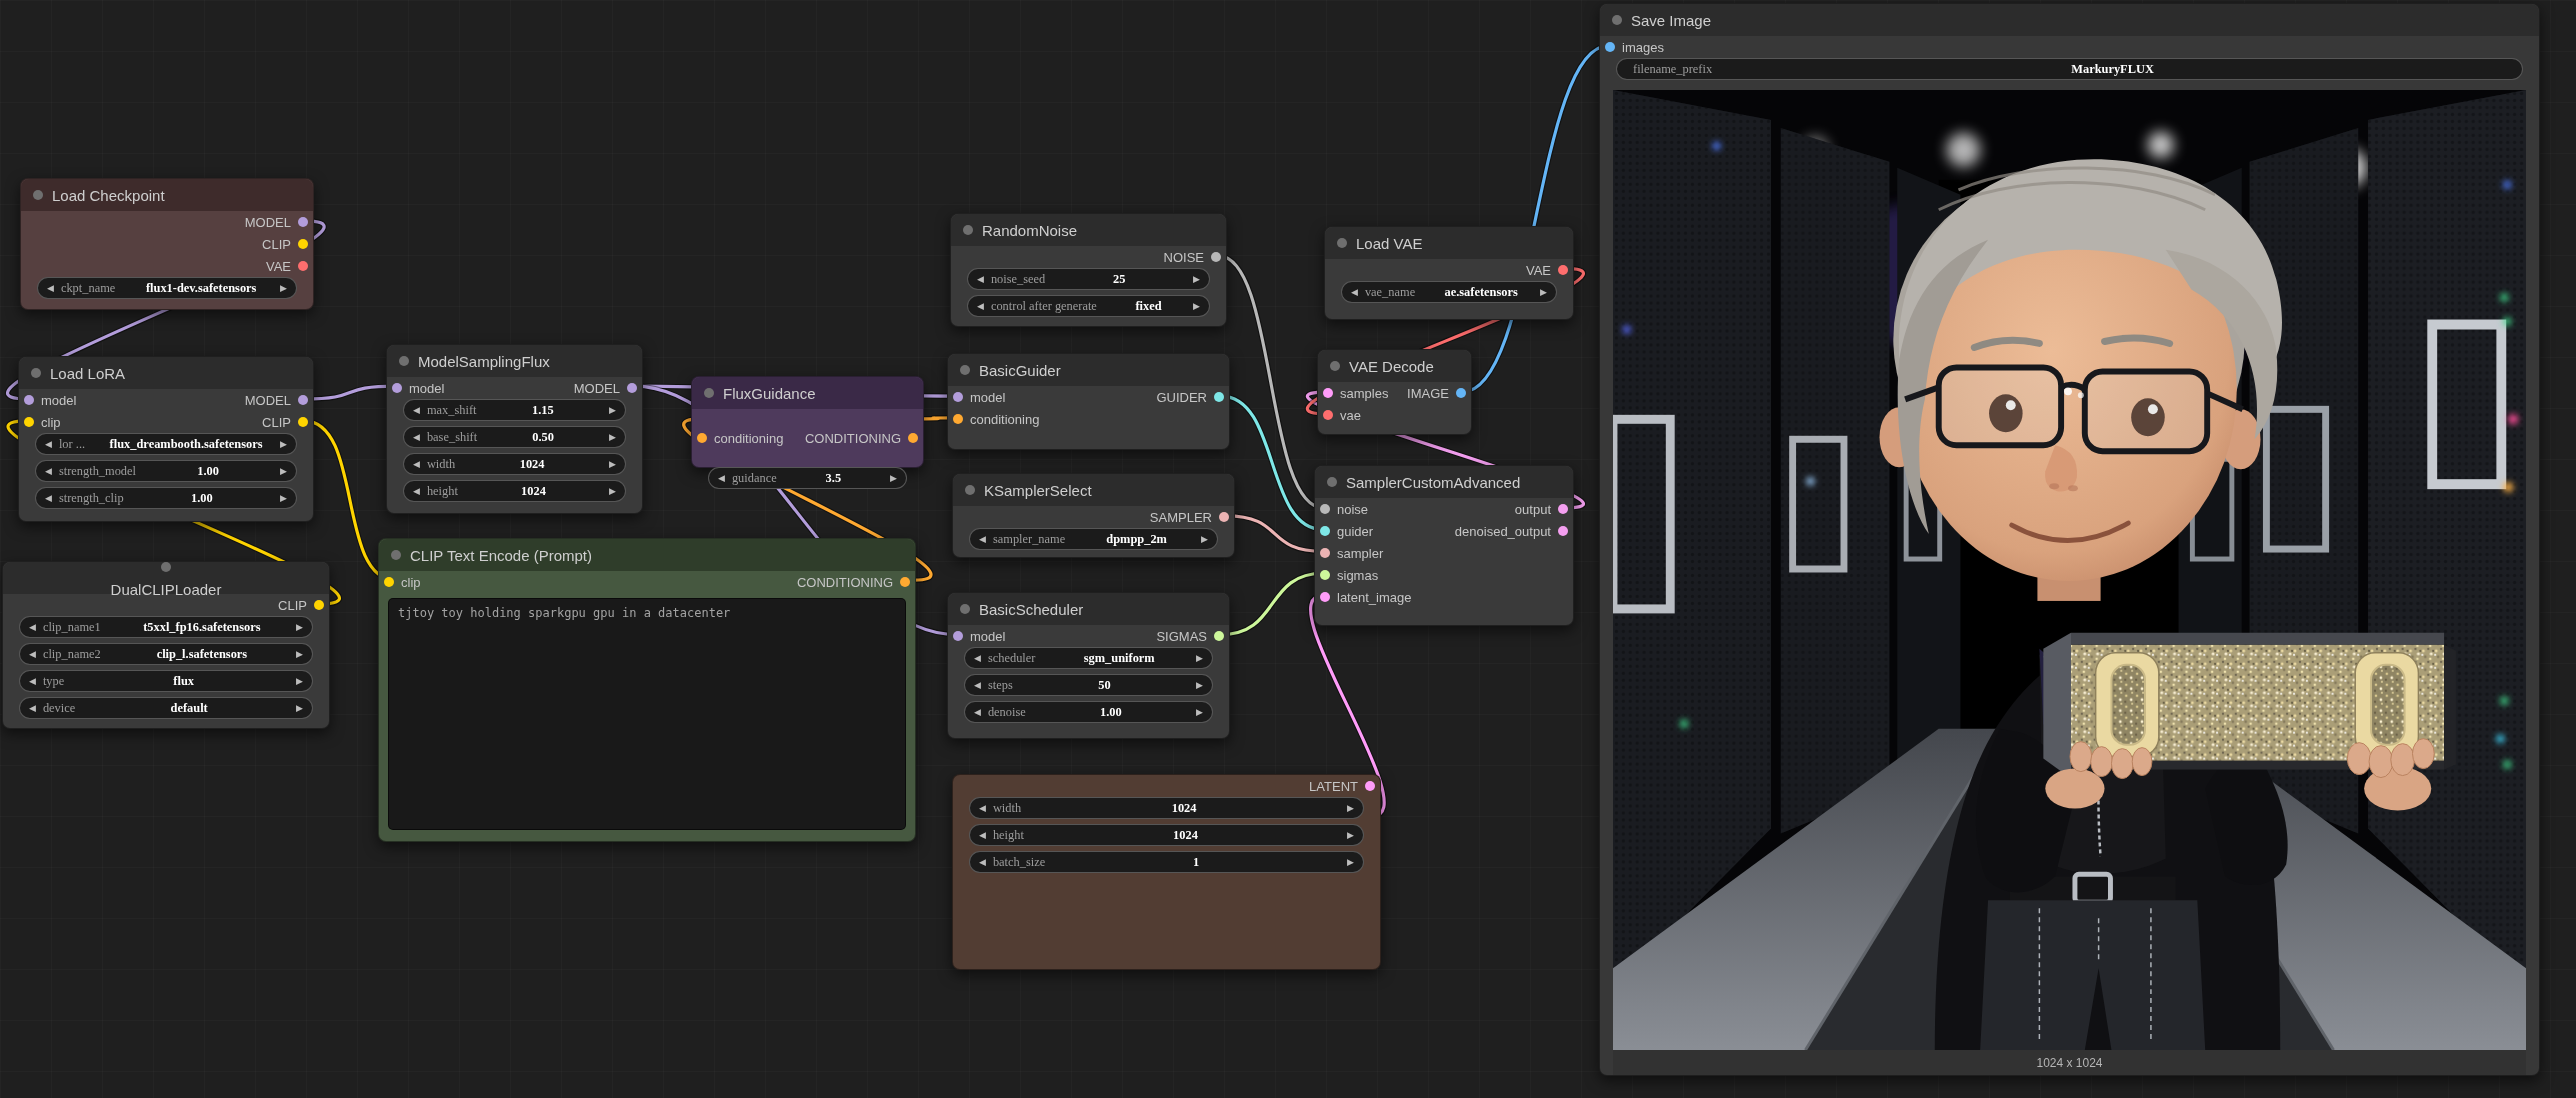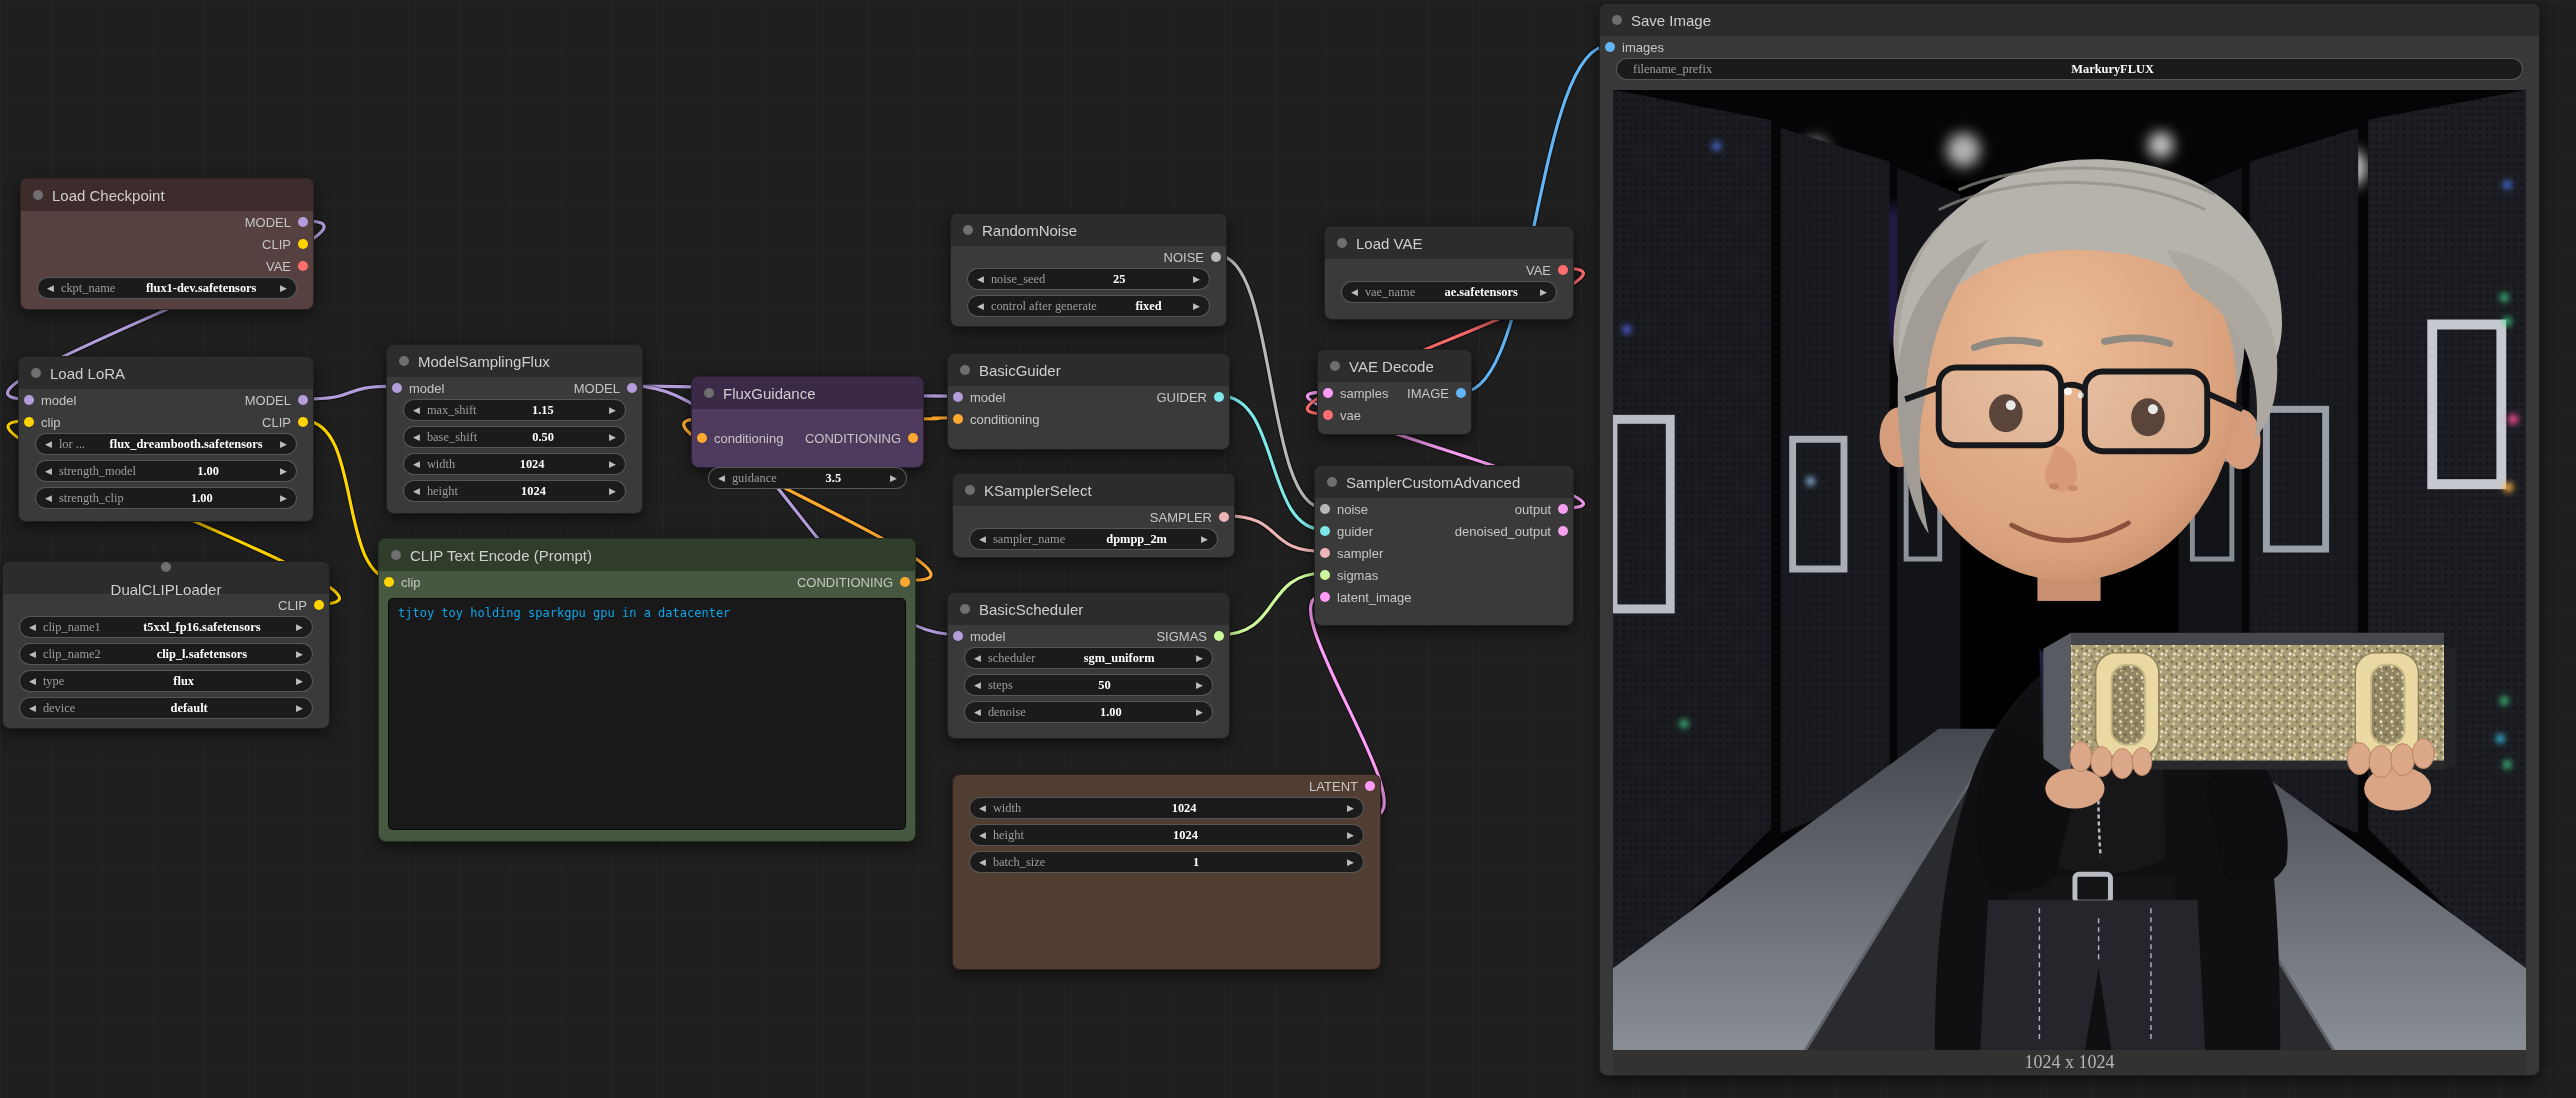--- a/index.html
+++ b/index.html
@@ -26,25 +26,25 @@
     border:1px solid rgba(160,160,160,.45);display:flex;align-items:center;padding:4px 9px;
     box-sizing:border-box;overflow:hidden;font-family:Liberation Serif, serif;}
   .pill:first-of-type{margin-top:4px;}
   .arrow{font-size:9px;color:#bdbdbd;flex:0 0 auto;line-height:1;}
   .wlabel{font-size:12.4px;color:#9d9d9d;margin:0 7px;white-space:nowrap;}
   .wvalue{font-size:12.4px;color:#ffffff;font-weight:700;flex:1;white-space:nowrap;overflow:hidden;}
   .wvalue.center{text-align:center;}
   .wvalue.right{text-align:center;margin-right:7px;}
   .prompt{flex:1;margin:5px 9px 11px 9px;background:#191919;border:1px solid rgba(0,0,0,.6);
     border-radius:5px;padding:7px 9px;font-family:"DejaVu Sans Mono",monospace;
-    font-size:12px;color:#0ea5e9;white-space:pre-wrap;}
+    font-size:12px;color:#a3a3a3;white-space:pre-wrap;}
   .photo{flex:1;margin:5px 13px 0 13px;background:#000;overflow:hidden;}
   .photo svg{display:block;width:100%;height:100%;}
   .caption{height:25px;flex:0 0 25px;margin:0 13px;background:#323232;color:#b5b5b5;
-    font-size:18px;display:flex;align-items:center;justify-content:center;font-family:Liberation Serif, serif;}
+    font-size:12px;display:flex;align-items:center;justify-content:center;}
 </style>
 </head>
 <body>
 
 <div id="canvas">
   <svg id="wires" width="2576" height="1099" viewBox="0 0 2602 1110">
       <path d="M307,223 C437,223 -102,403 28,403" fill="none" stroke="rgba(0,0,0,0.45)" stroke-width="5.5"></path>
       <path d="M307,223 C437,223 -102,403 28,403" fill="none" stroke="#B39DDB" stroke-width="3.2"></path>
       <path d="M323,610 C453,610 -102,425 28,425" fill="none" stroke="rgba(0,0,0,0.45)" stroke-width="5.5"></path>
       <path d="M323,610 C453,610 -102,425 28,425" fill="none" stroke="#FFD400" stroke-width="3.2"></path>

